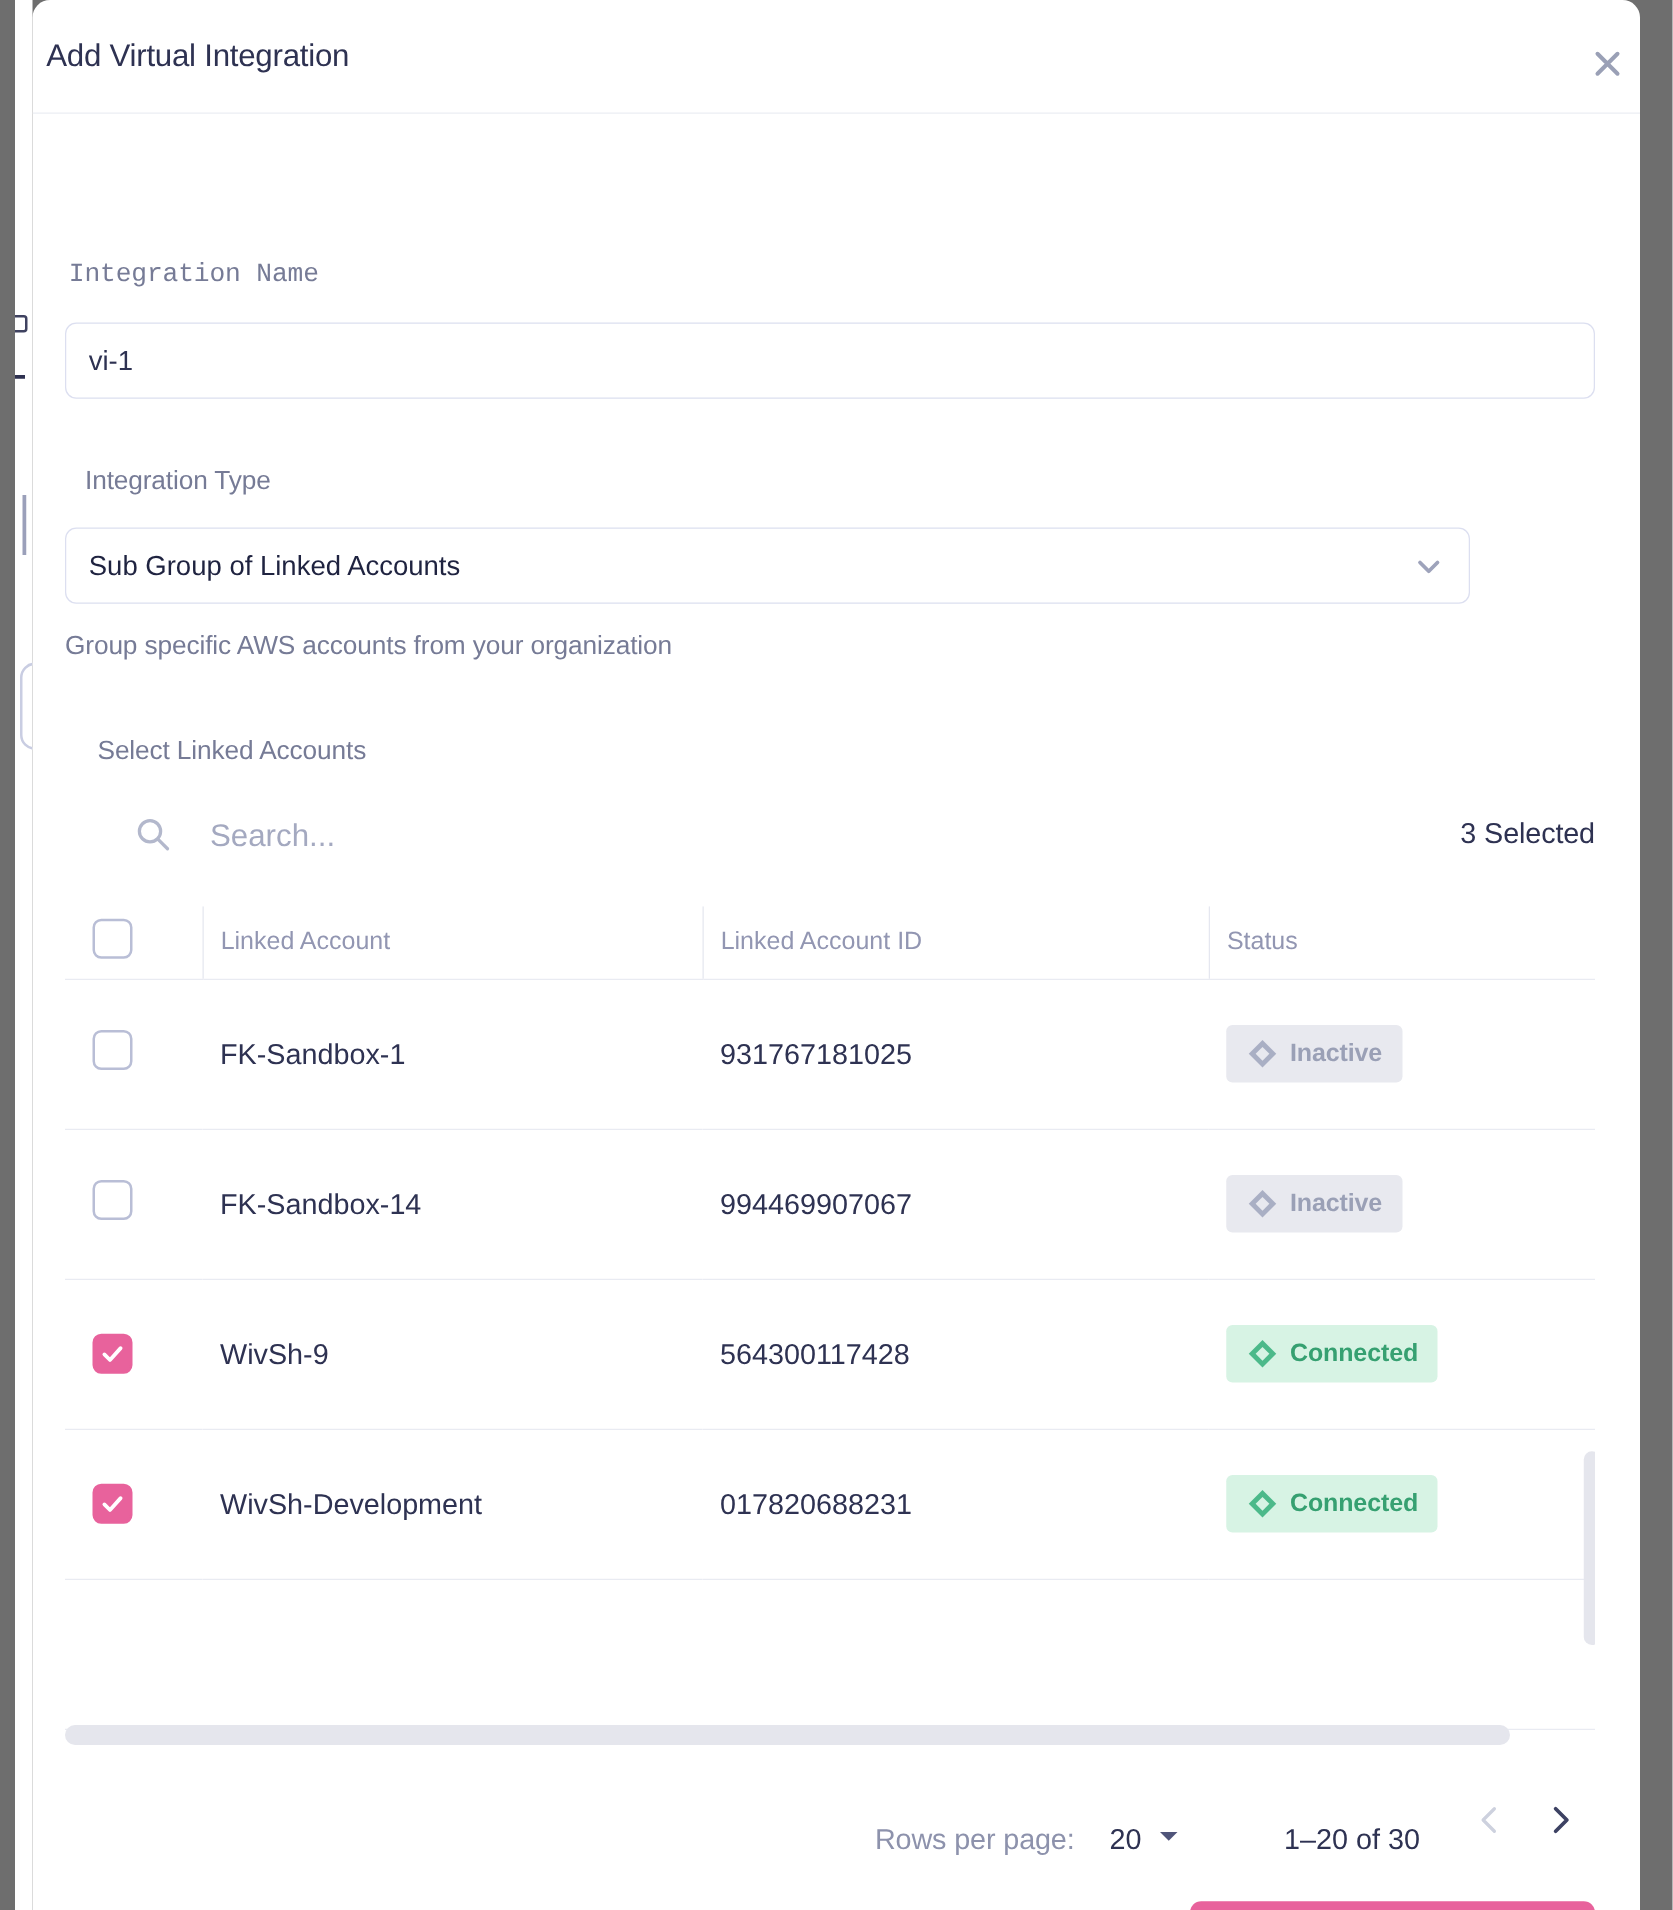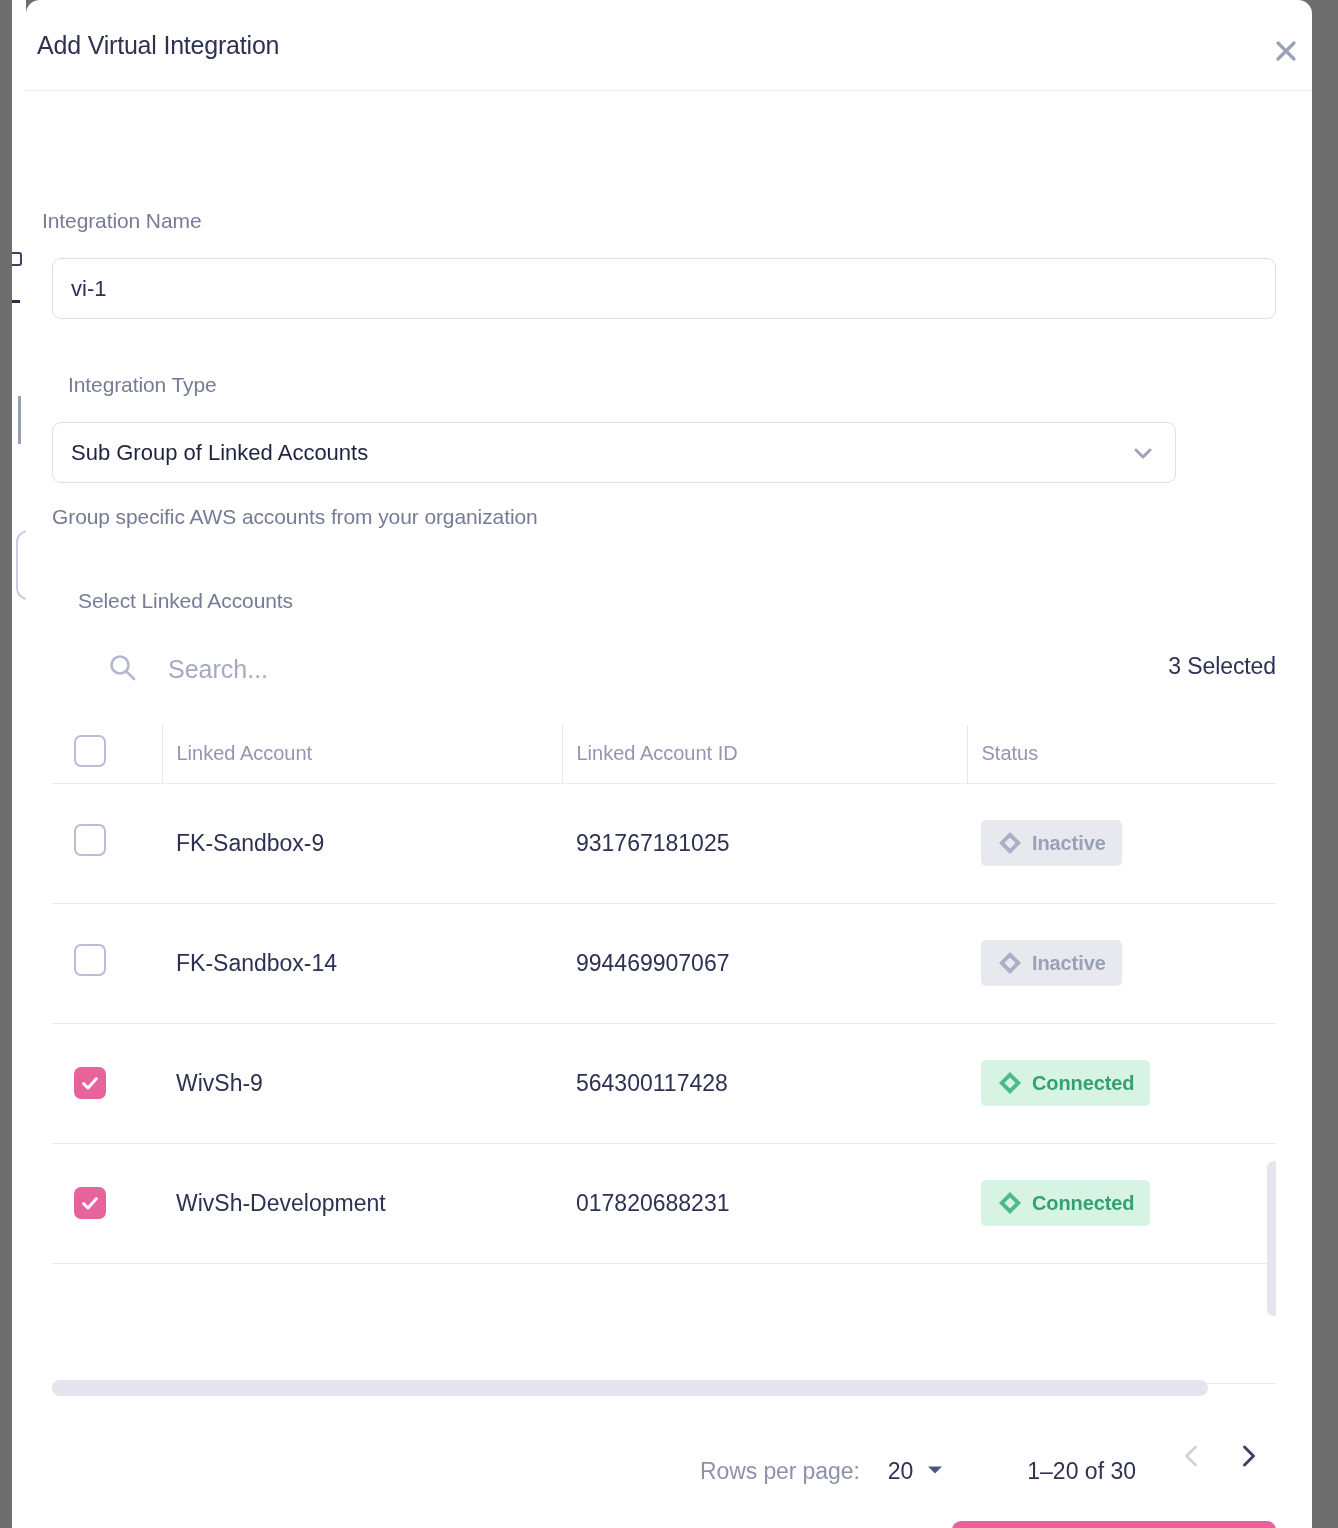--- a/index.html
+++ b/index.html
@@ -81,21 +81,21 @@
   .modal-body {
     position: relative;
     padding: 0 26px;
   }
 
   .field-label {
     font-size: 21px;
     color: #767b96;
     letter-spacing: -0.1px;
   }
-  .label-name    { position: absolute; left: 16px; top: 118px; }
+  .label-name    { position: absolute; left: 29px; top: 118px; font-family: Liberation Mono, monospace; }
   .label-type    { position: absolute; left: 42px; top: 282px; }
   .label-select  { position: absolute; left: 26px; top: 498px; margin-left: 26px; }
 
   .text-input {
     position: absolute;
     left: 26px; top: 167px;
     width: 1224px; height: 61px;
     border: 1.5px solid #dcdff0;
     border-radius: 9px;
     background: #fff;
@@ -382,21 +382,21 @@
               <span class="cb"></span>
             </th>
             <th class="th-name">Linked Account</th>
             <th class="th-id">Linked Account ID</th>
             <th class="th-status">Status</th>
           </tr>
         </thead>
         <tbody id="table-body">
             <tr>
               <td class="td-check"><span class="cb"></span></td>
-              <td class="td-name">FK-Sandbox-9</td>
+              <td class="td-name">FK-Sandbox-1</td>
               <td class="td-id">931767181025</td>
               <td class="td-status"><span class="badge inactive">
                   <span>
                     <svg width="26" height="26" viewBox="0 0 26 26">
                       <path d="M13 2 L24 13 L13 24 L2 13 Z" fill="#a9afc4"></path>
                       <path d="M13 7.5 L18.5 13 L13 18.5 L7.5 13 Z" fill="#e8e9ef"></path>
                     </svg>
                   </span>
                   <span>Inactive</span>
                 </span></td>

